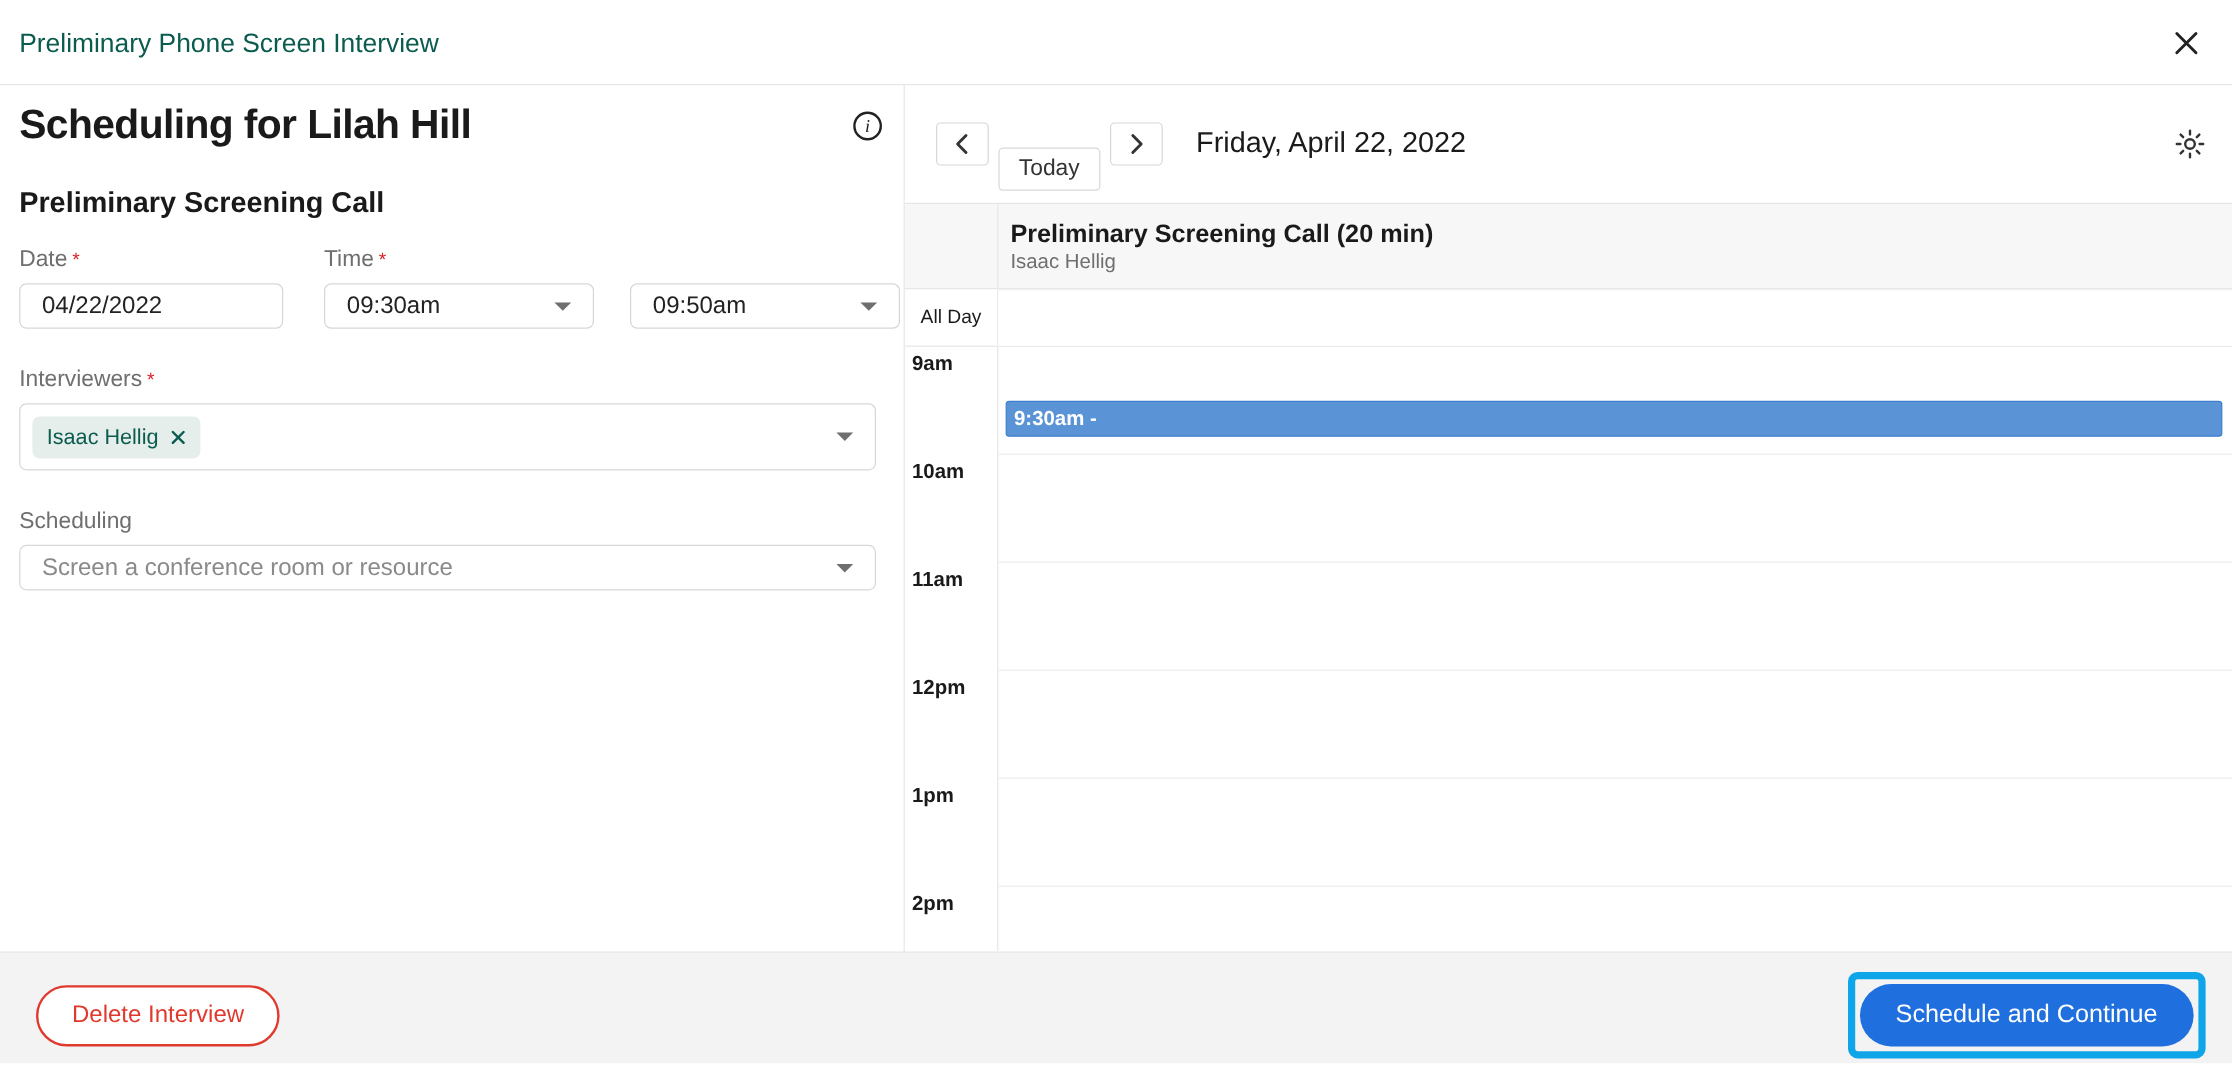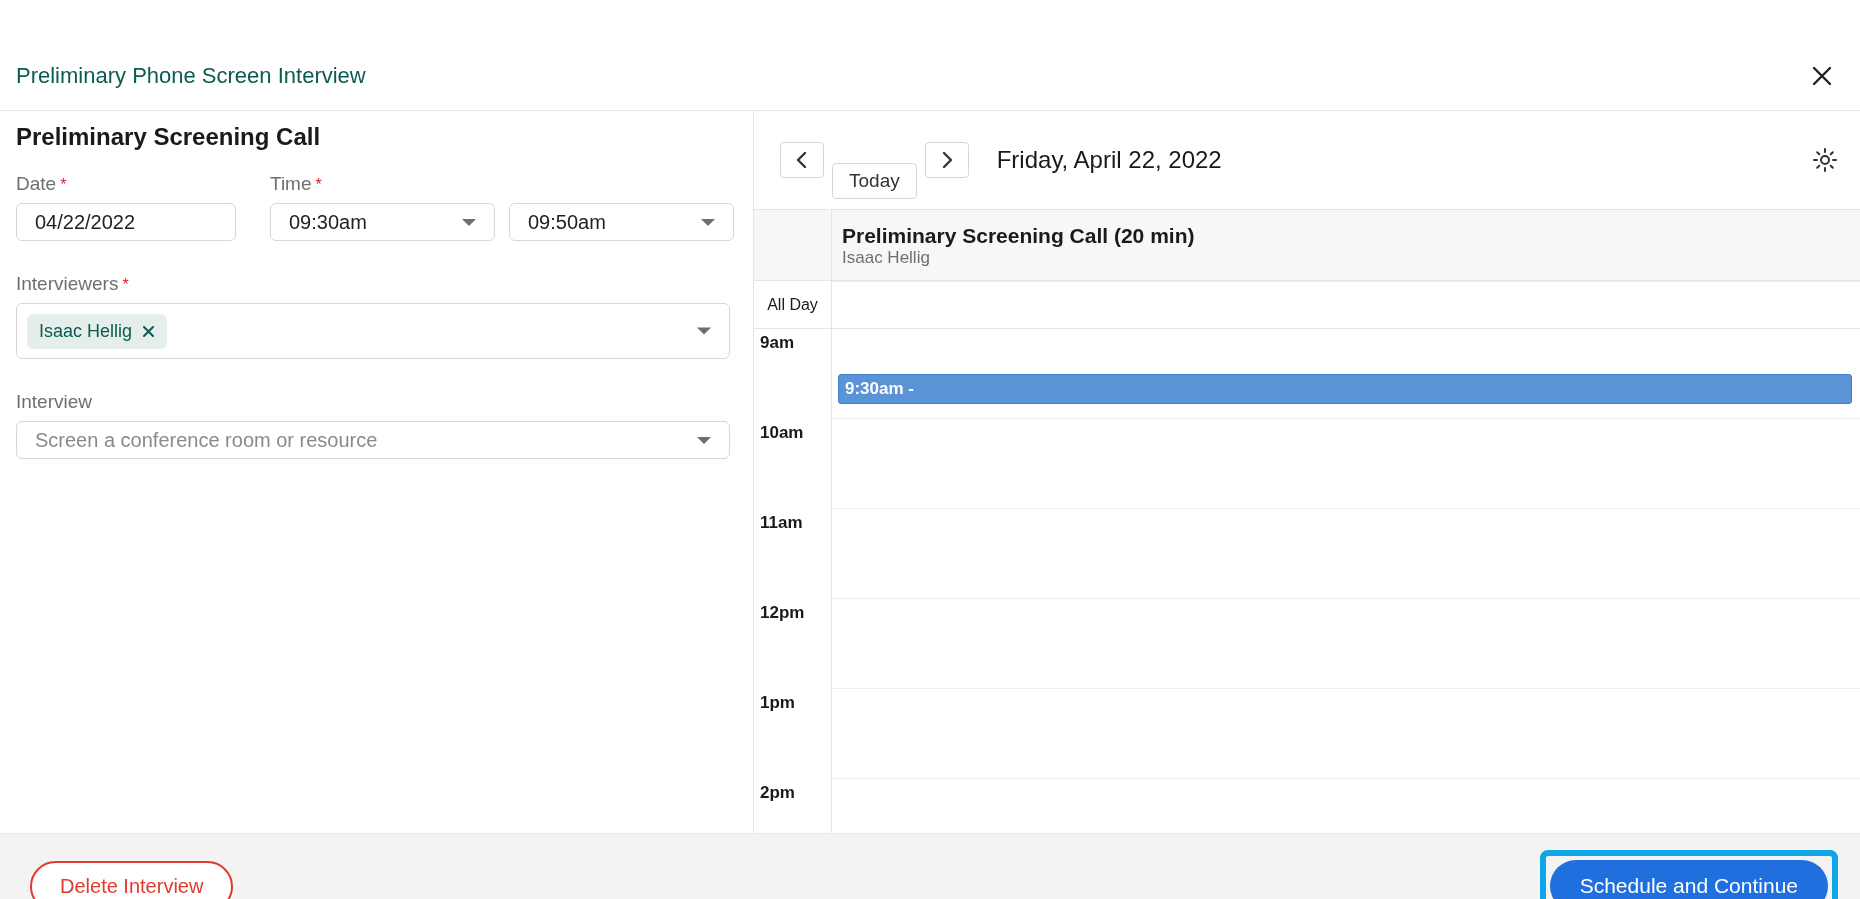--- a/index.html
+++ b/index.html
@@ -12,21 +12,20 @@
     overflow: hidden;
   }
 
   
   .header {
     display: flex;
     align-items: center;
     justify-content: space-between;
     padding: 22px 24px 20px 16px;
     border-bottom: 1px solid #e6e6e6;
-    margin-top: 40px;
   }
   .header-title {
     font-size: 22px;
     color: #0b5b4f;
     font-weight: 500;
   }
   .close-btn {
     width: 28px; height: 28px;
     display: flex; align-items: center; justify-content: center;
     cursor: pointer;
@@ -85,21 +84,21 @@
 
   .row-datetime {
     display: flex;
     gap: 34px;
     margin-bottom: 32px;
   }
   .col { display: flex; flex-direction: column; }
   .col-date { width: 220px; }
   .col-time { flex: 1; }
 
-  .time-inputs { display: flex; gap: 14px; }
+  .time-inputs { display: flex; gap: 30px; }
 
   .input, .select {
     height: 38px;
     border: 1px solid #d7d7d7;
     border-radius: 6px;
     padding: 0 18px;
     font-size: 20px;
     color: #222;
     display: flex;
     align-items: center;
@@ -322,20 +321,31 @@
           <path d="M3 3 L19 19 M19 3 L3 19" stroke="#222" stroke-width="2.4" stroke-linecap="round"></path>
         </svg>
     </span>
   </div>
 </div>
 
 <div class="body">
 
   <div class="left-pane">
 
+    <div class="page-title-row">
+      <div class="page-title">Scheduling for Lilah Hill</div>
+      <div class="info-btn">
+        <span>
+          <svg width="26" height="26" viewBox="0 0 26 26">
+              <circle cx="13" cy="13" r="11" stroke="#222" stroke-width="2" fill="none"></circle>
+              <text x="13" y="18" font-size="15" font-style="italic" font-family="serif" text-anchor="middle" fill="#222">i</text>
+            </svg>
+        </span>
+      </div>
+    </div>
 
     <div class="section-title">Preliminary Screening Call</div>
 
     <div class="row-datetime">
       <div class="col col-date">
         <div>
           <span class="field-label">Date</span><span class="req">*</span>
         </div>
         <div class="input input-date">
           <span>04/22/2022</span>
@@ -369,21 +379,21 @@
             <svg width="13" height="13" viewBox="0 0 13 13">
                 <path d="M2 2 L11 11 M11 2 L2 11" stroke="#0b5b4f" stroke-width="2" stroke-linecap="round"></path>
               </svg>
           </span>
         </span>
       </div>
       <span class="caret interviewers-caret"></span>
     </div>
 
     <div>
-      <span class="field-label">Interview</span>
+      <span class="field-label">Scheduling</span>
     </div>
     <div class="select resources-select">
       <span>Screen a conference room or resource</span>
       <span class="caret"></span>
     </div>
 
   </div>
 
   <div class="right-pane">
 

